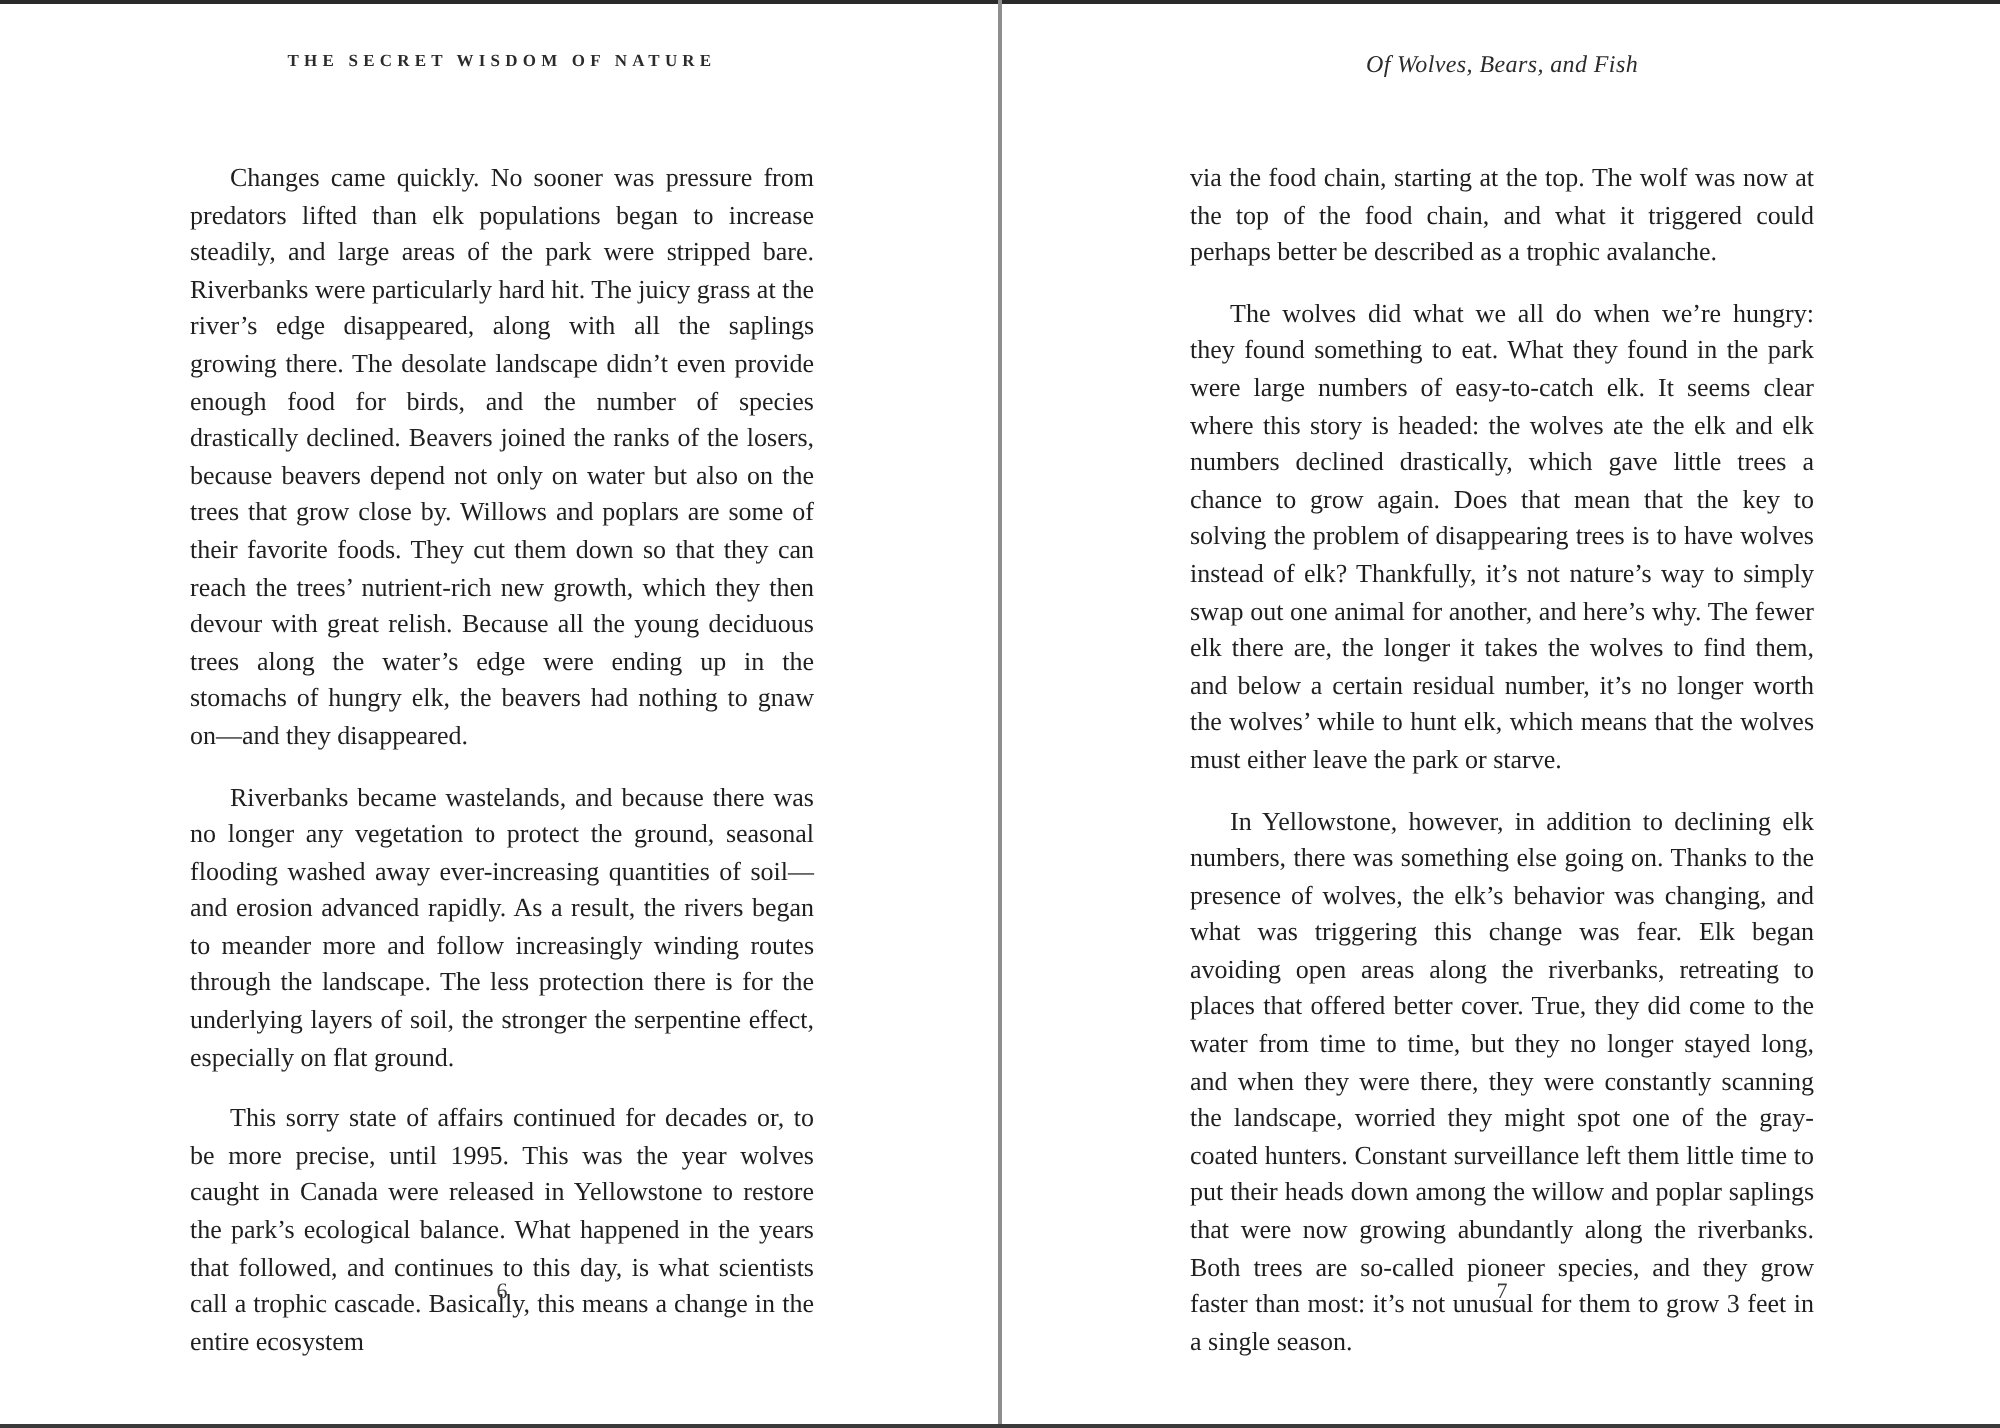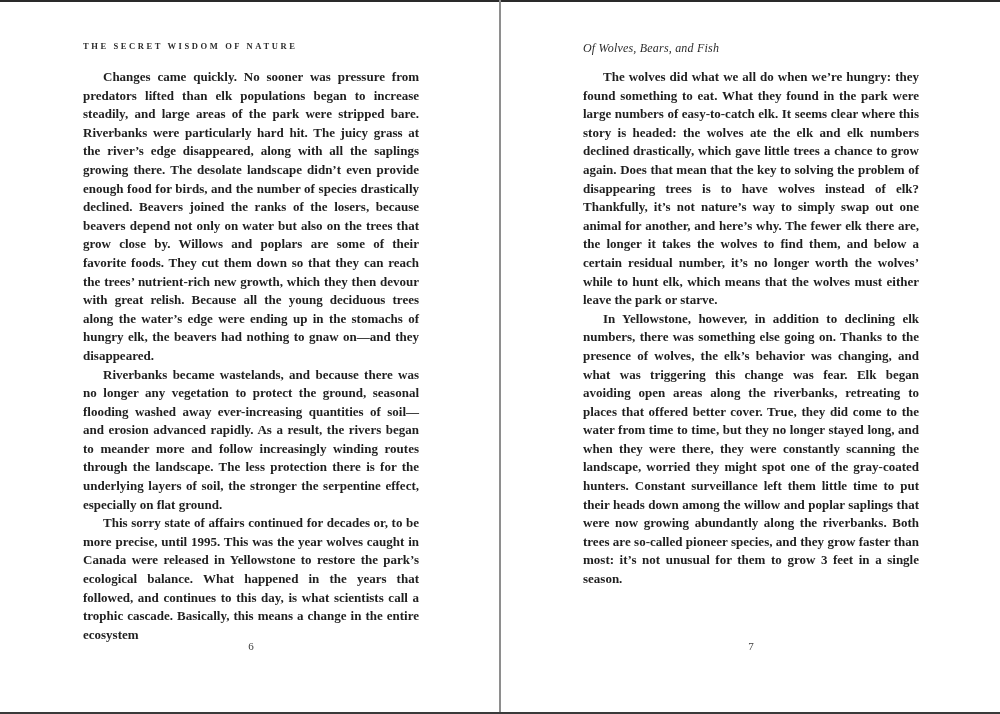--- a/index.html
+++ b/index.html
@@ -36,22 +36,23 @@
   .page {
     position: absolute;
     top: 0;
     width: 336px;
     height: 714px;
   }
   .page-left  { left: 83px; }
   .page-right { left: 583px; }
   .running-head {
     position: absolute;
-    top: 41px;
+    top: 25px;
     left: 0; right: 0;
+    text-align: center;
     color: #2b2b2b;
     white-space: nowrap;
   }
   .running-head.caps {
     font-size: 8.5px;
     font-weight: bold;
     letter-spacing: 2.6px;
   }
   .running-head.italic {
     font-size: 12px;
@@ -63,23 +64,22 @@
     top: 68px;
     left: 0;
     width: 336px;
     font-size: 13px;
     line-height: 18.6px;
     text-align: justify;
     hyphens: auto;
     -webkit-hyphens: auto;
   }
   .para {
-    margin: 0;
+    margin: 12px;
     padding: 0;
-    font-weight: bold;
   }
   .para.indent {
     text-indent: 20px;
   }
   .folio {
     position: absolute;
     top: 640px;
     left: 0; right: 0;
     text-align: center;
     font-size: 11px;
@@ -99,17 +99,18 @@
       <p class="para indent" lang="en">Changes came quickly. No sooner was pressure from predators lifted than elk populations began to increase steadily, and large areas of the park were stripped bare. Riverbanks were particularly hard hit. The juicy grass at the river’s edge disappeared, along with all the saplings growing there. The desolate landscape didn’t even provide enough food for birds, and the number of species drastically declined. Beavers joined the ranks of the losers, because beavers depend not only on water but also on the trees that grow close by. Willows and poplars are some of their favorite foods. They cut them down so that they can reach the trees’ nutrient-rich new growth, which they then devour with great relish. Because all the young deciduous trees along the water’s edge were ending up in the stomachs of hungry elk, the beavers had nothing to gnaw on—and they disappeared.</p>
       <p class="para indent" lang="en">Riverbanks became wastelands, and because there was no longer any vegetation to protect the ground, seasonal flooding washed away ever-increasing quantities of soil—and erosion advanced rapidly. As a result, the rivers began to meander more and follow increasingly winding routes through the landscape. The less protection there is for the underlying layers of soil, the stronger the serpentine effect, especially on flat ground.</p>
       <p class="para indent" lang="en">This sorry state of affairs continued for decades or, to be more precise, until 1995. This was the year wolves caught in Canada were released in Yellowstone to restore the park’s ecological balance. What happened in the years that followed, and continues to this day, is what scientists call a trophic cascade. Basically, this means a change in the entire ecosystem</p>
     </div>
   <div class="folio">6</div>
 </div>
 
 <div class="page page-right">
   <div class="running-head italic">Of Wolves, Bears, and Fish</div>
   <div class="body-text" id="right-body">
+      <p class="para" lang="en">via the food chain, starting at the top. The wolf was now at the top of the food chain, and what it triggered could perhaps better be described as a trophic avalanche.</p>
       <p class="para indent" lang="en">The wolves did what we all do when we’re hungry: they found something to eat. What they found in the park were large numbers of easy-to-catch elk. It seems clear where this story is headed: the wolves ate the elk and elk numbers declined drastically, which gave little trees a chance to grow again. Does that mean that the key to solving the problem of disappearing trees is to have wolves instead of elk? Thankfully, it’s not nature’s way to simply swap out one animal for another, and here’s why. The fewer elk there are, the longer it takes the wolves to find them, and below a certain residual number, it’s no longer worth the wolves’ while to hunt elk, which means that the wolves must either leave the park or starve.</p>
       <p class="para indent" lang="en">In Yellowstone, however, in addition to declining elk numbers, there was something else going on. Thanks to the presence of wolves, the elk’s behavior was changing, and what was triggering this change was fear. Elk began avoiding open areas along the riverbanks, retreating to places that offered better cover. True, they did come to the water from time to time, but they no longer stayed long, and when they were there, they were constantly scanning the landscape, worried they might spot one of the gray-coated hunters. Constant surveillance left them little time to put their heads down among the willow and poplar saplings that were now growing abundantly along the riverbanks. Both trees are so-called pioneer species, and they grow faster than most: it’s not unusual for them to grow 3 feet in a single season.</p>
     </div>
   <div class="folio">7</div>
 </div>
 
 </body></html>

